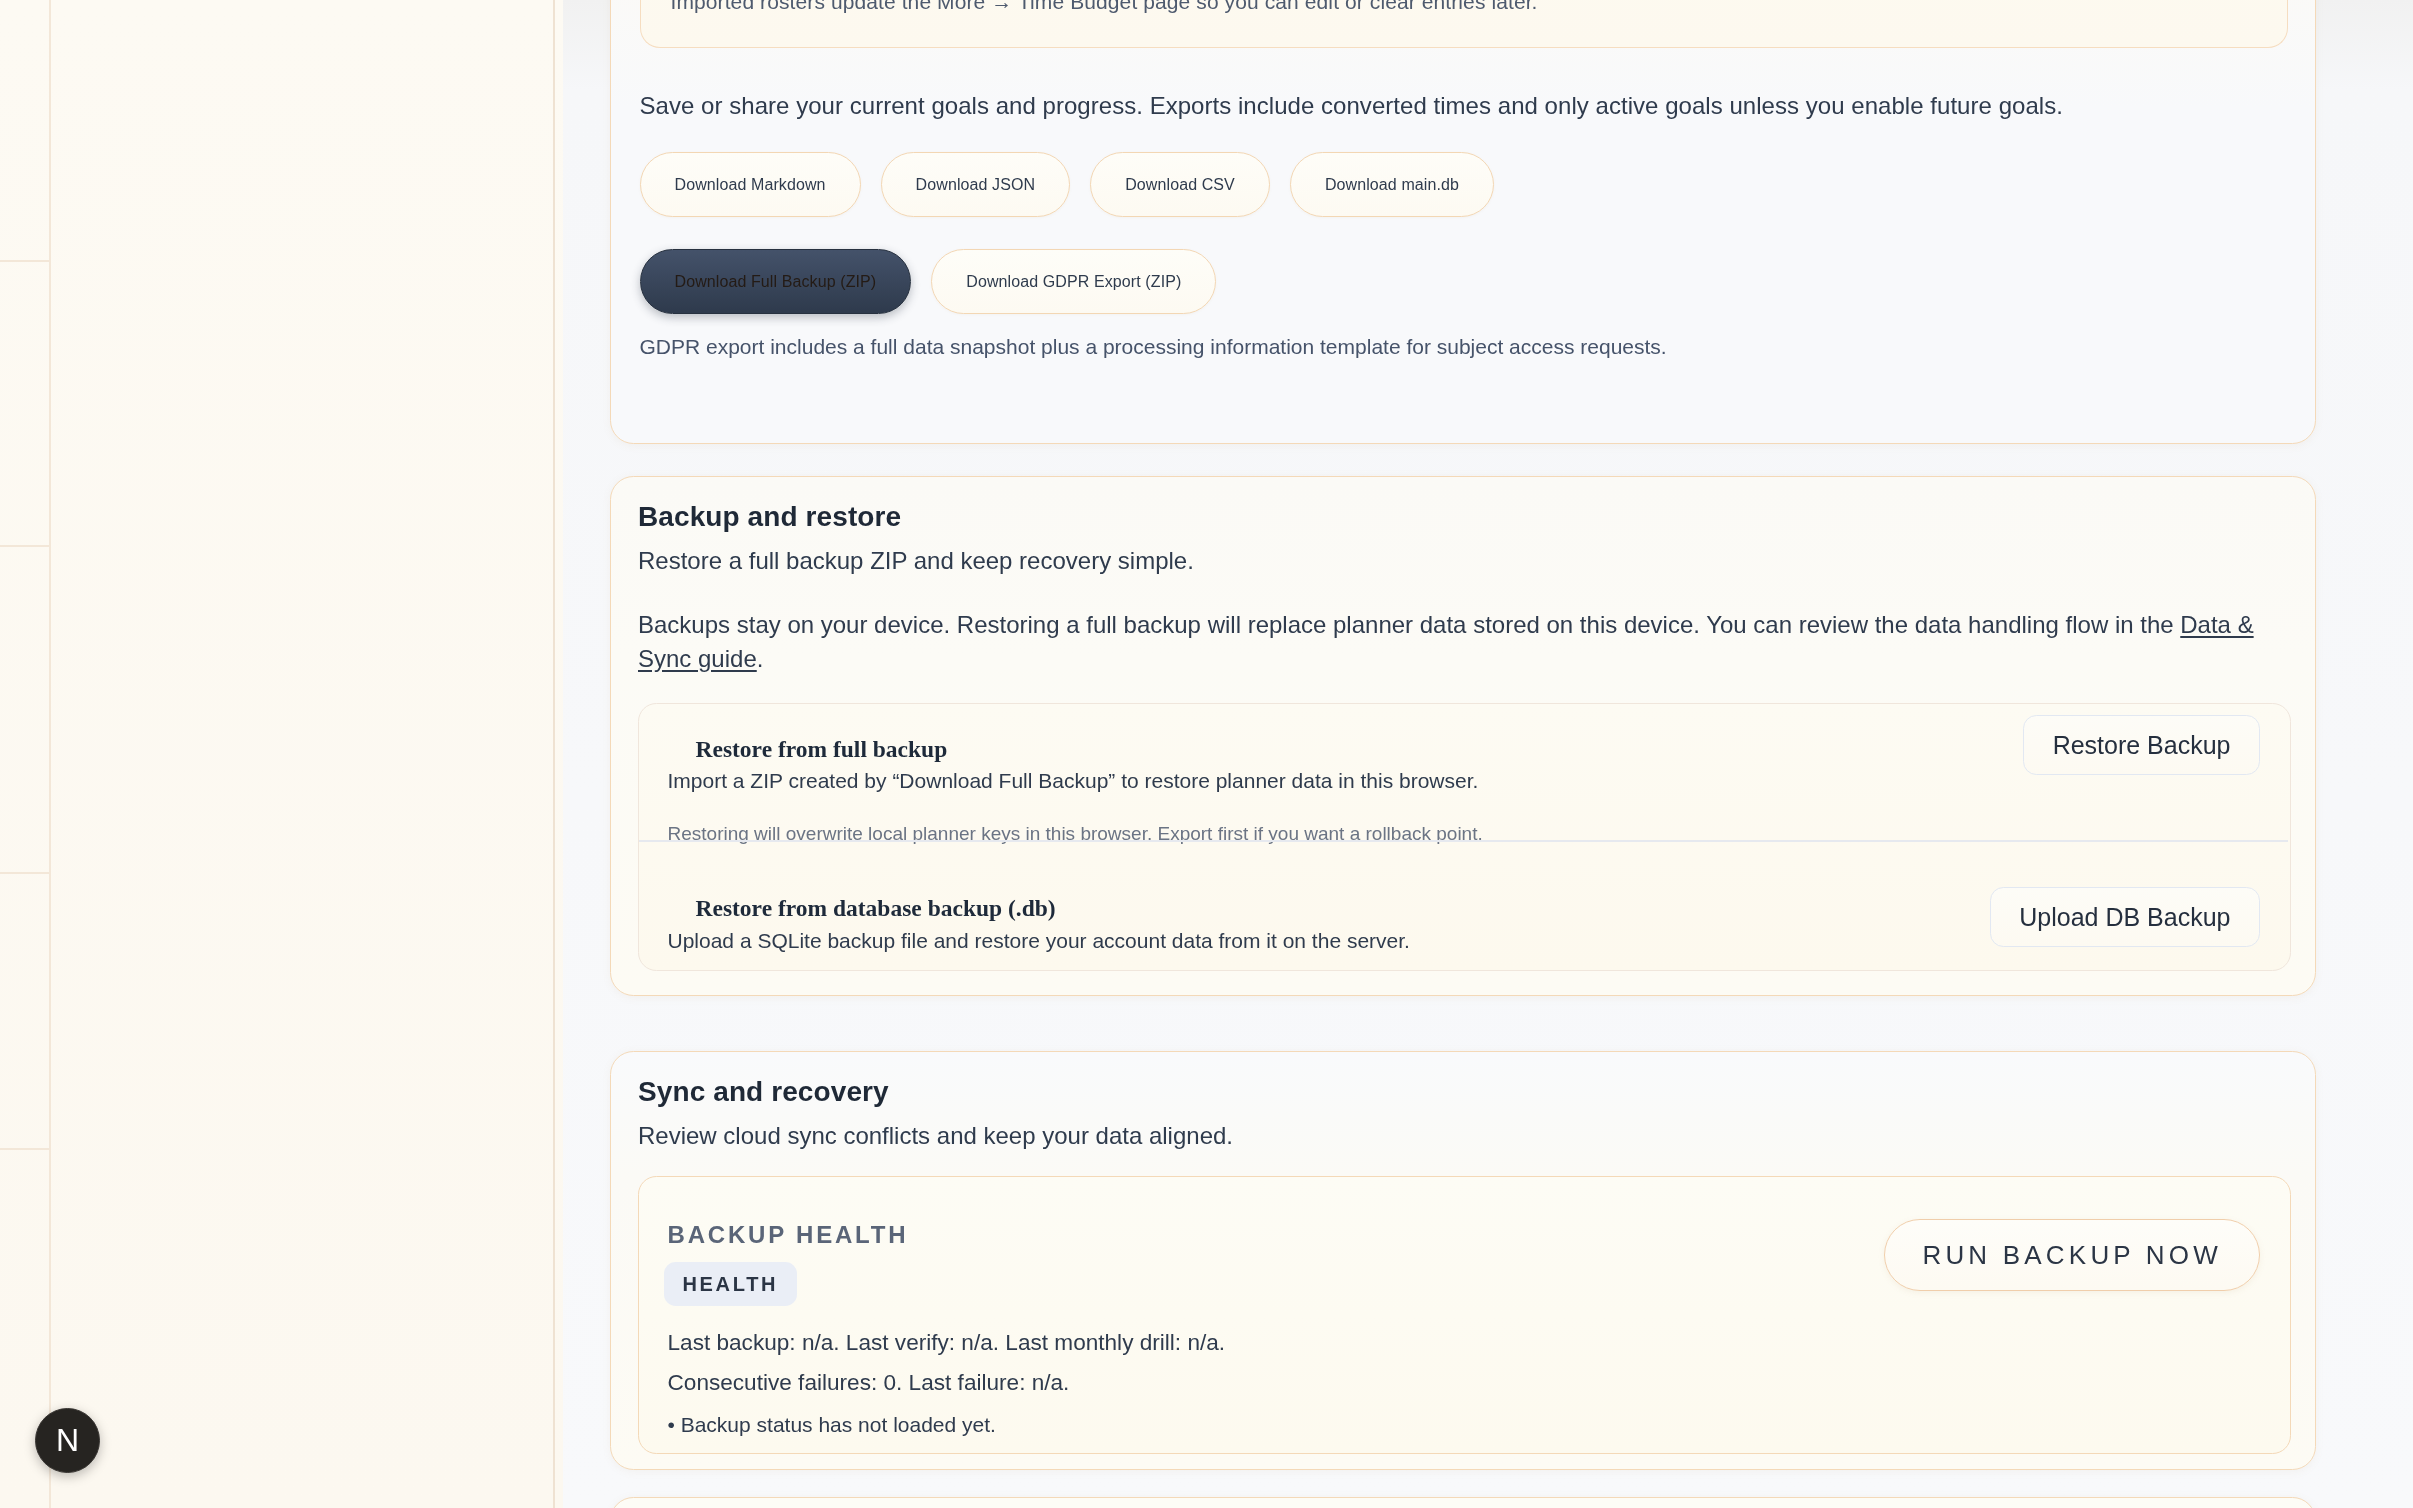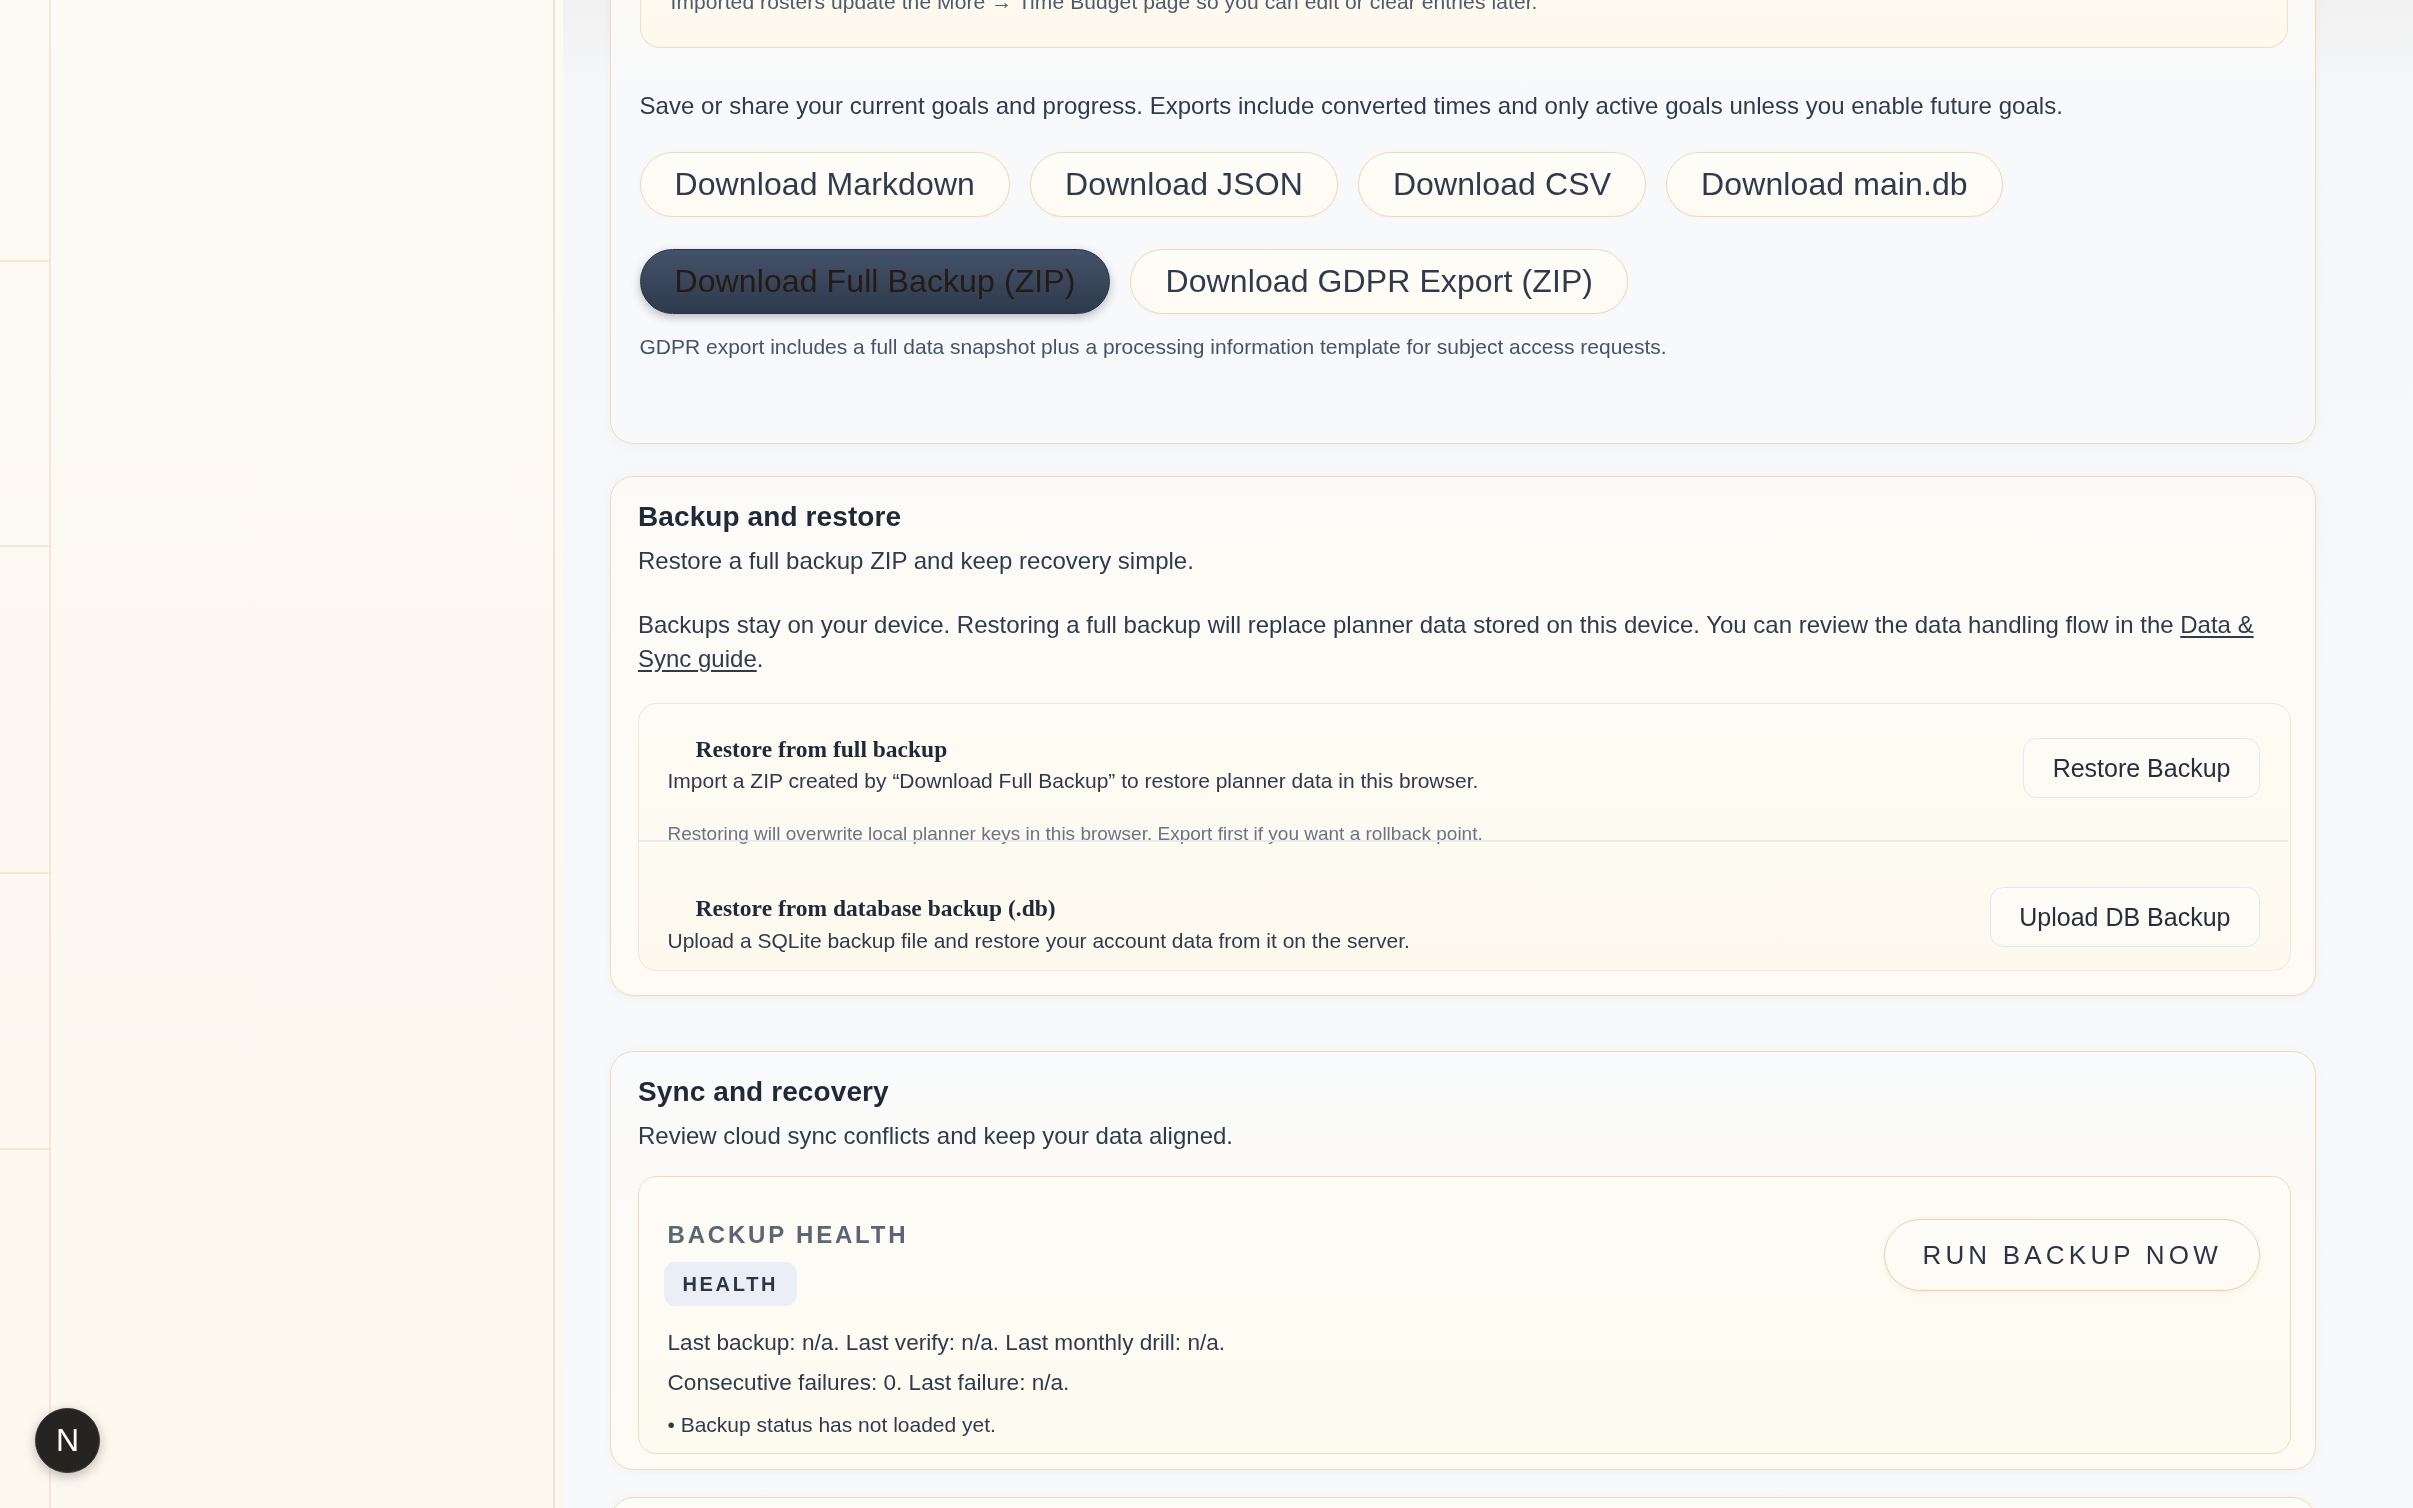--- a/index.html
+++ b/index.html
@@ -92,21 +92,21 @@
 
   .pill {
     display: inline-flex;
     align-items: center;
     justify-content: center;
     height: 65px;
     padding: 0 34px;
     border-radius: 837px;
     border: 1.7px solid #f3d7b4;
     background: linear-gradient(180deg,#fefdf8 0%, #fdfaf2 100%);
-    font-size: 32px;
+    font-size: 16px;
     color: #2f3b4d;
     letter-spacing: 0.1px;
     cursor: pointer;
     box-shadow: 0 0.8px 2.5px rgba(180,150,110,0.08);
     white-space: nowrap;
   }
   .pill.primary {
     background: linear-gradient(180deg,#44526a 0%, #2e3a4c 100%);
     border: 1.7px solid #27313f;
     color: #241b15;
@@ -290,21 +290,21 @@
       <p class="card-para">
         <span>Backups stay on your device. Restoring a full backup will replace planner data stored on this device. You can review the data handling flow in the </span><a href="#">Data &amp; Sync guide</a><span>.</span>
       </p>
 
       <div class="panel">
 
         <div class="panel-row">
           <div class="row-heading" style="left:28.5px; top:32px;">Restore from full backup</div>
           <div class="row-desc" style="left:28.5px; top:65px;">Import a ZIP created by “Download Full Backup” to restore planner data in this browser.</div>
           <div class="row-note" style="left:28.5px; top:119px;">Restoring will overwrite local planner keys in this browser. Export first if you want a rollback point.</div>
-          <button class="ghost-btn" style="right:30px; top:34px;">Restore Backup</button>
+          <button class="ghost-btn" style="right:30px; top:11px;">Restore Backup</button>
         </div>
 
         <div class="row-divider"></div>
 
         <div class="panel-row">
           <div class="row-heading" style="left:28.5px; top:191px;">Restore from database backup (.db)</div>
           <div class="row-desc" style="left:28.5px; top:225px;">Upload a SQLite backup file and restore your account data from it on the server.</div>
           <button class="ghost-btn" style="right:30px; top:183px;">Upload DB Backup</button>
         </div>
 

